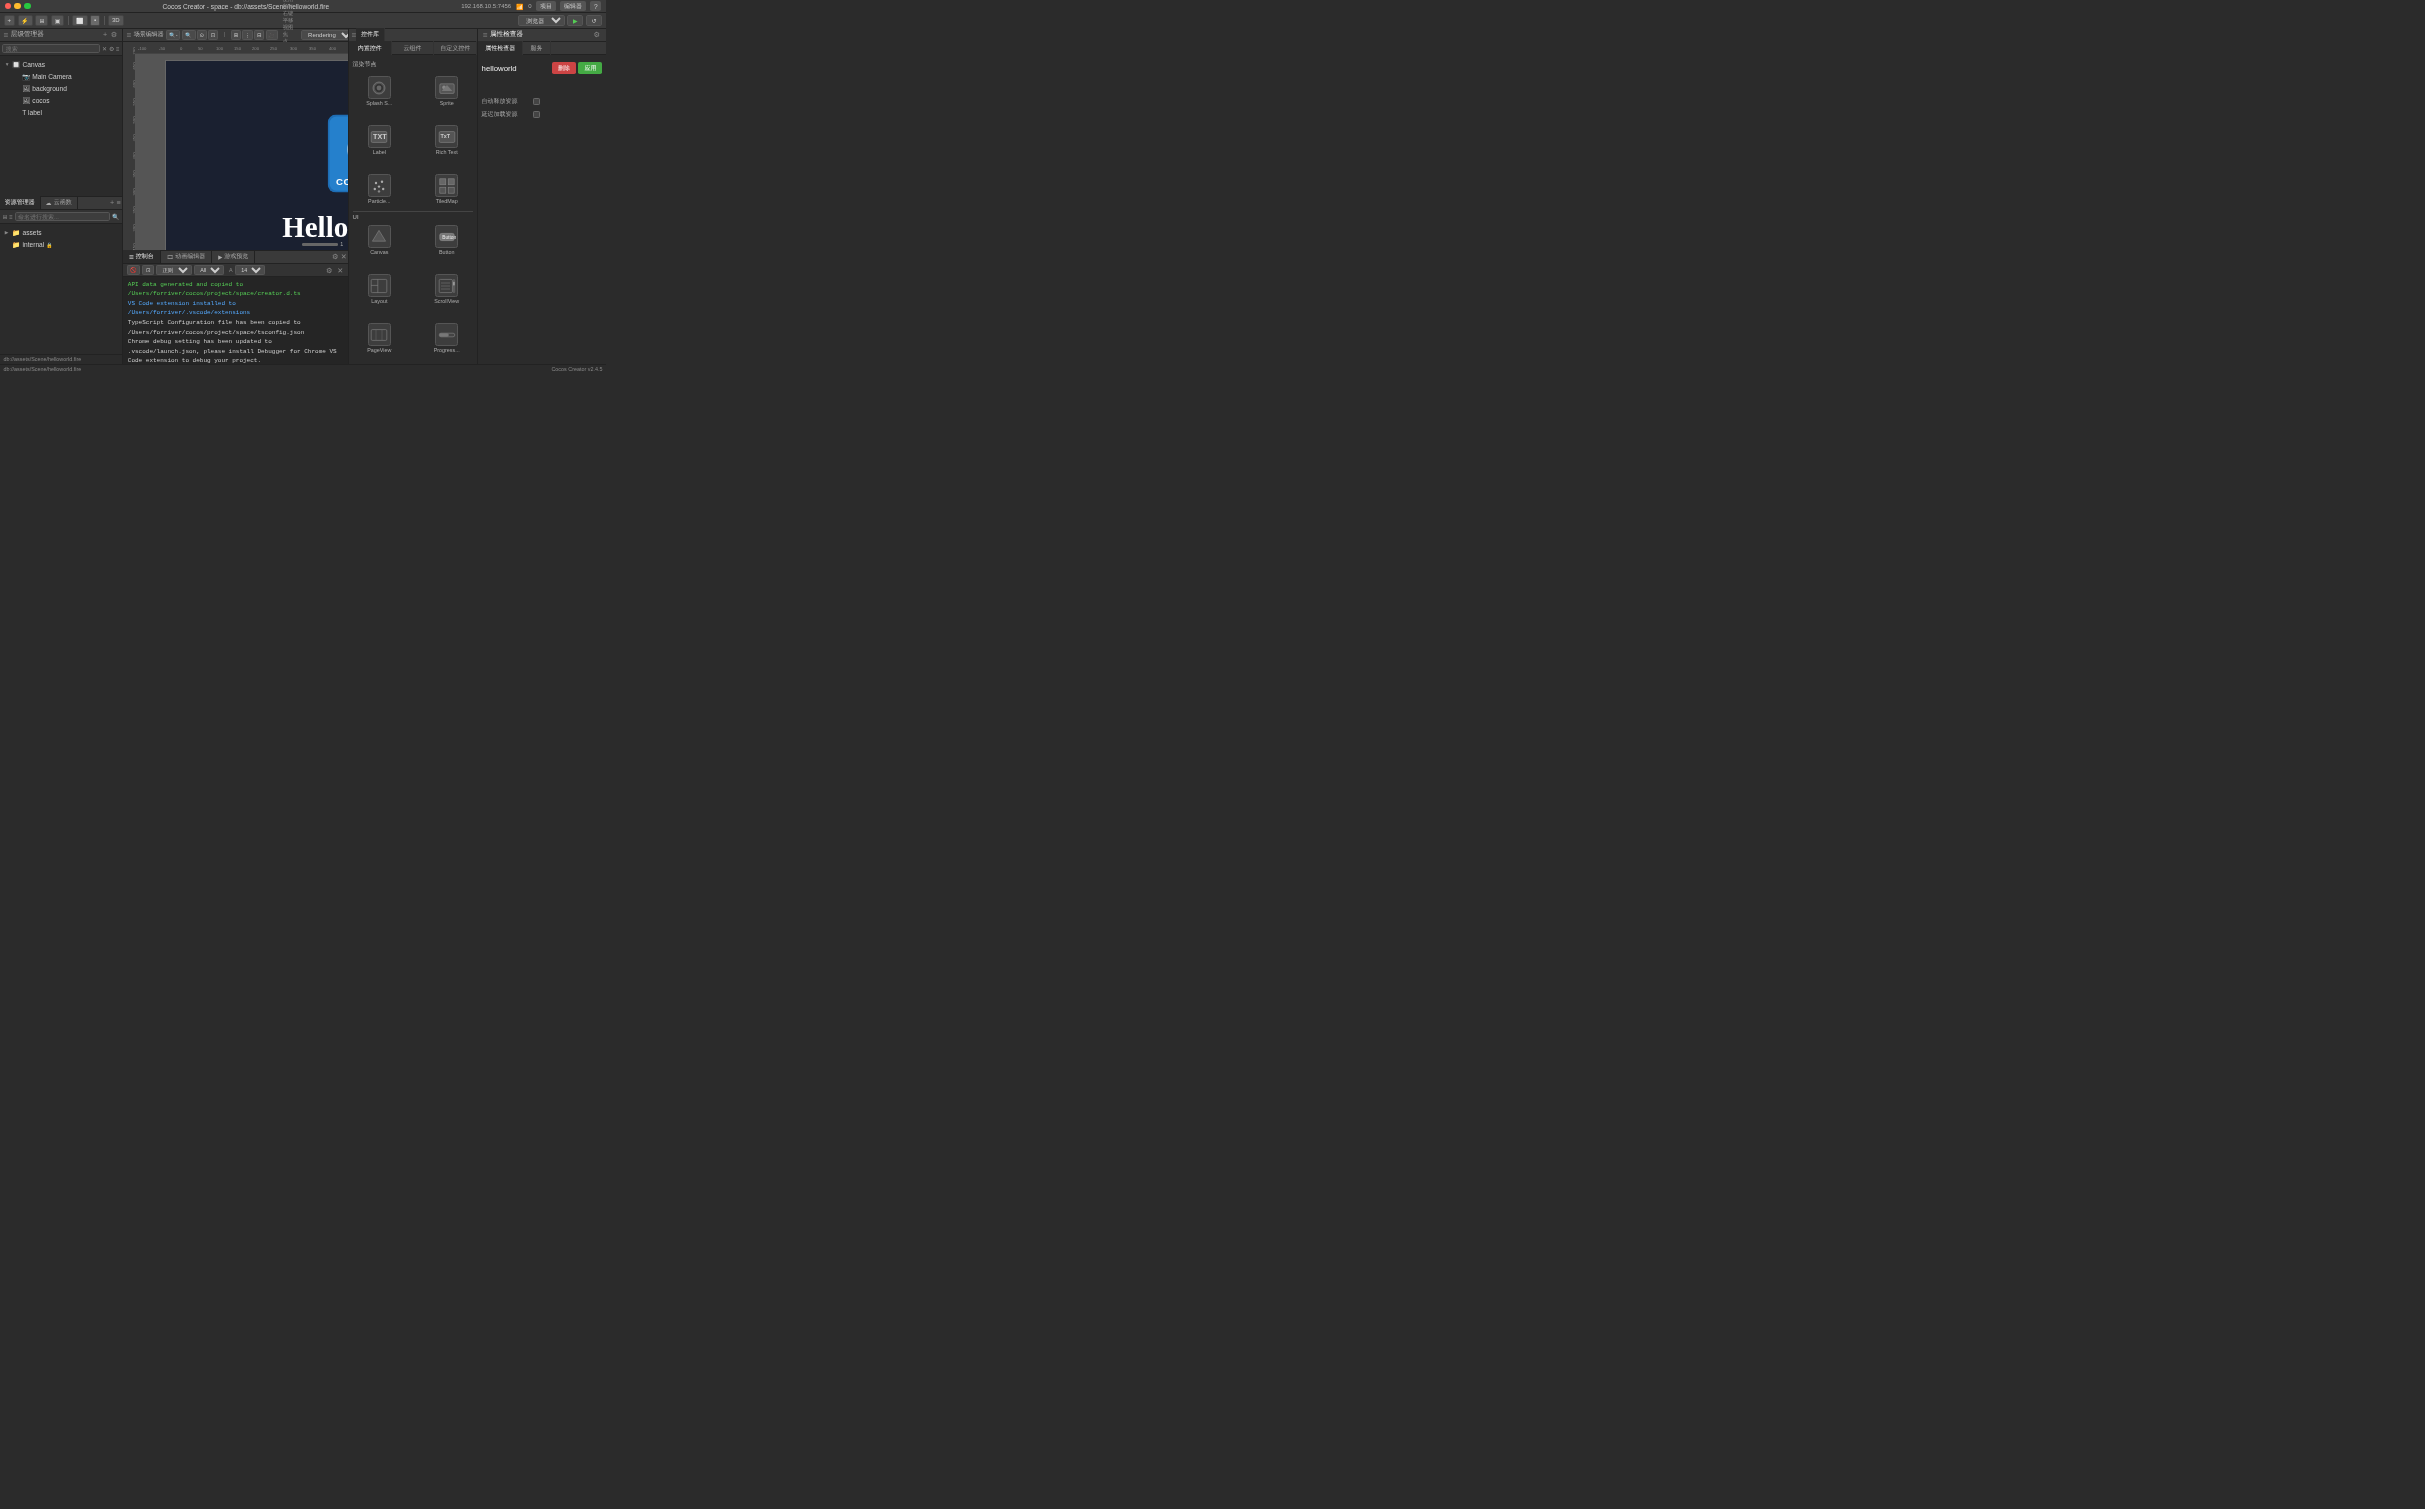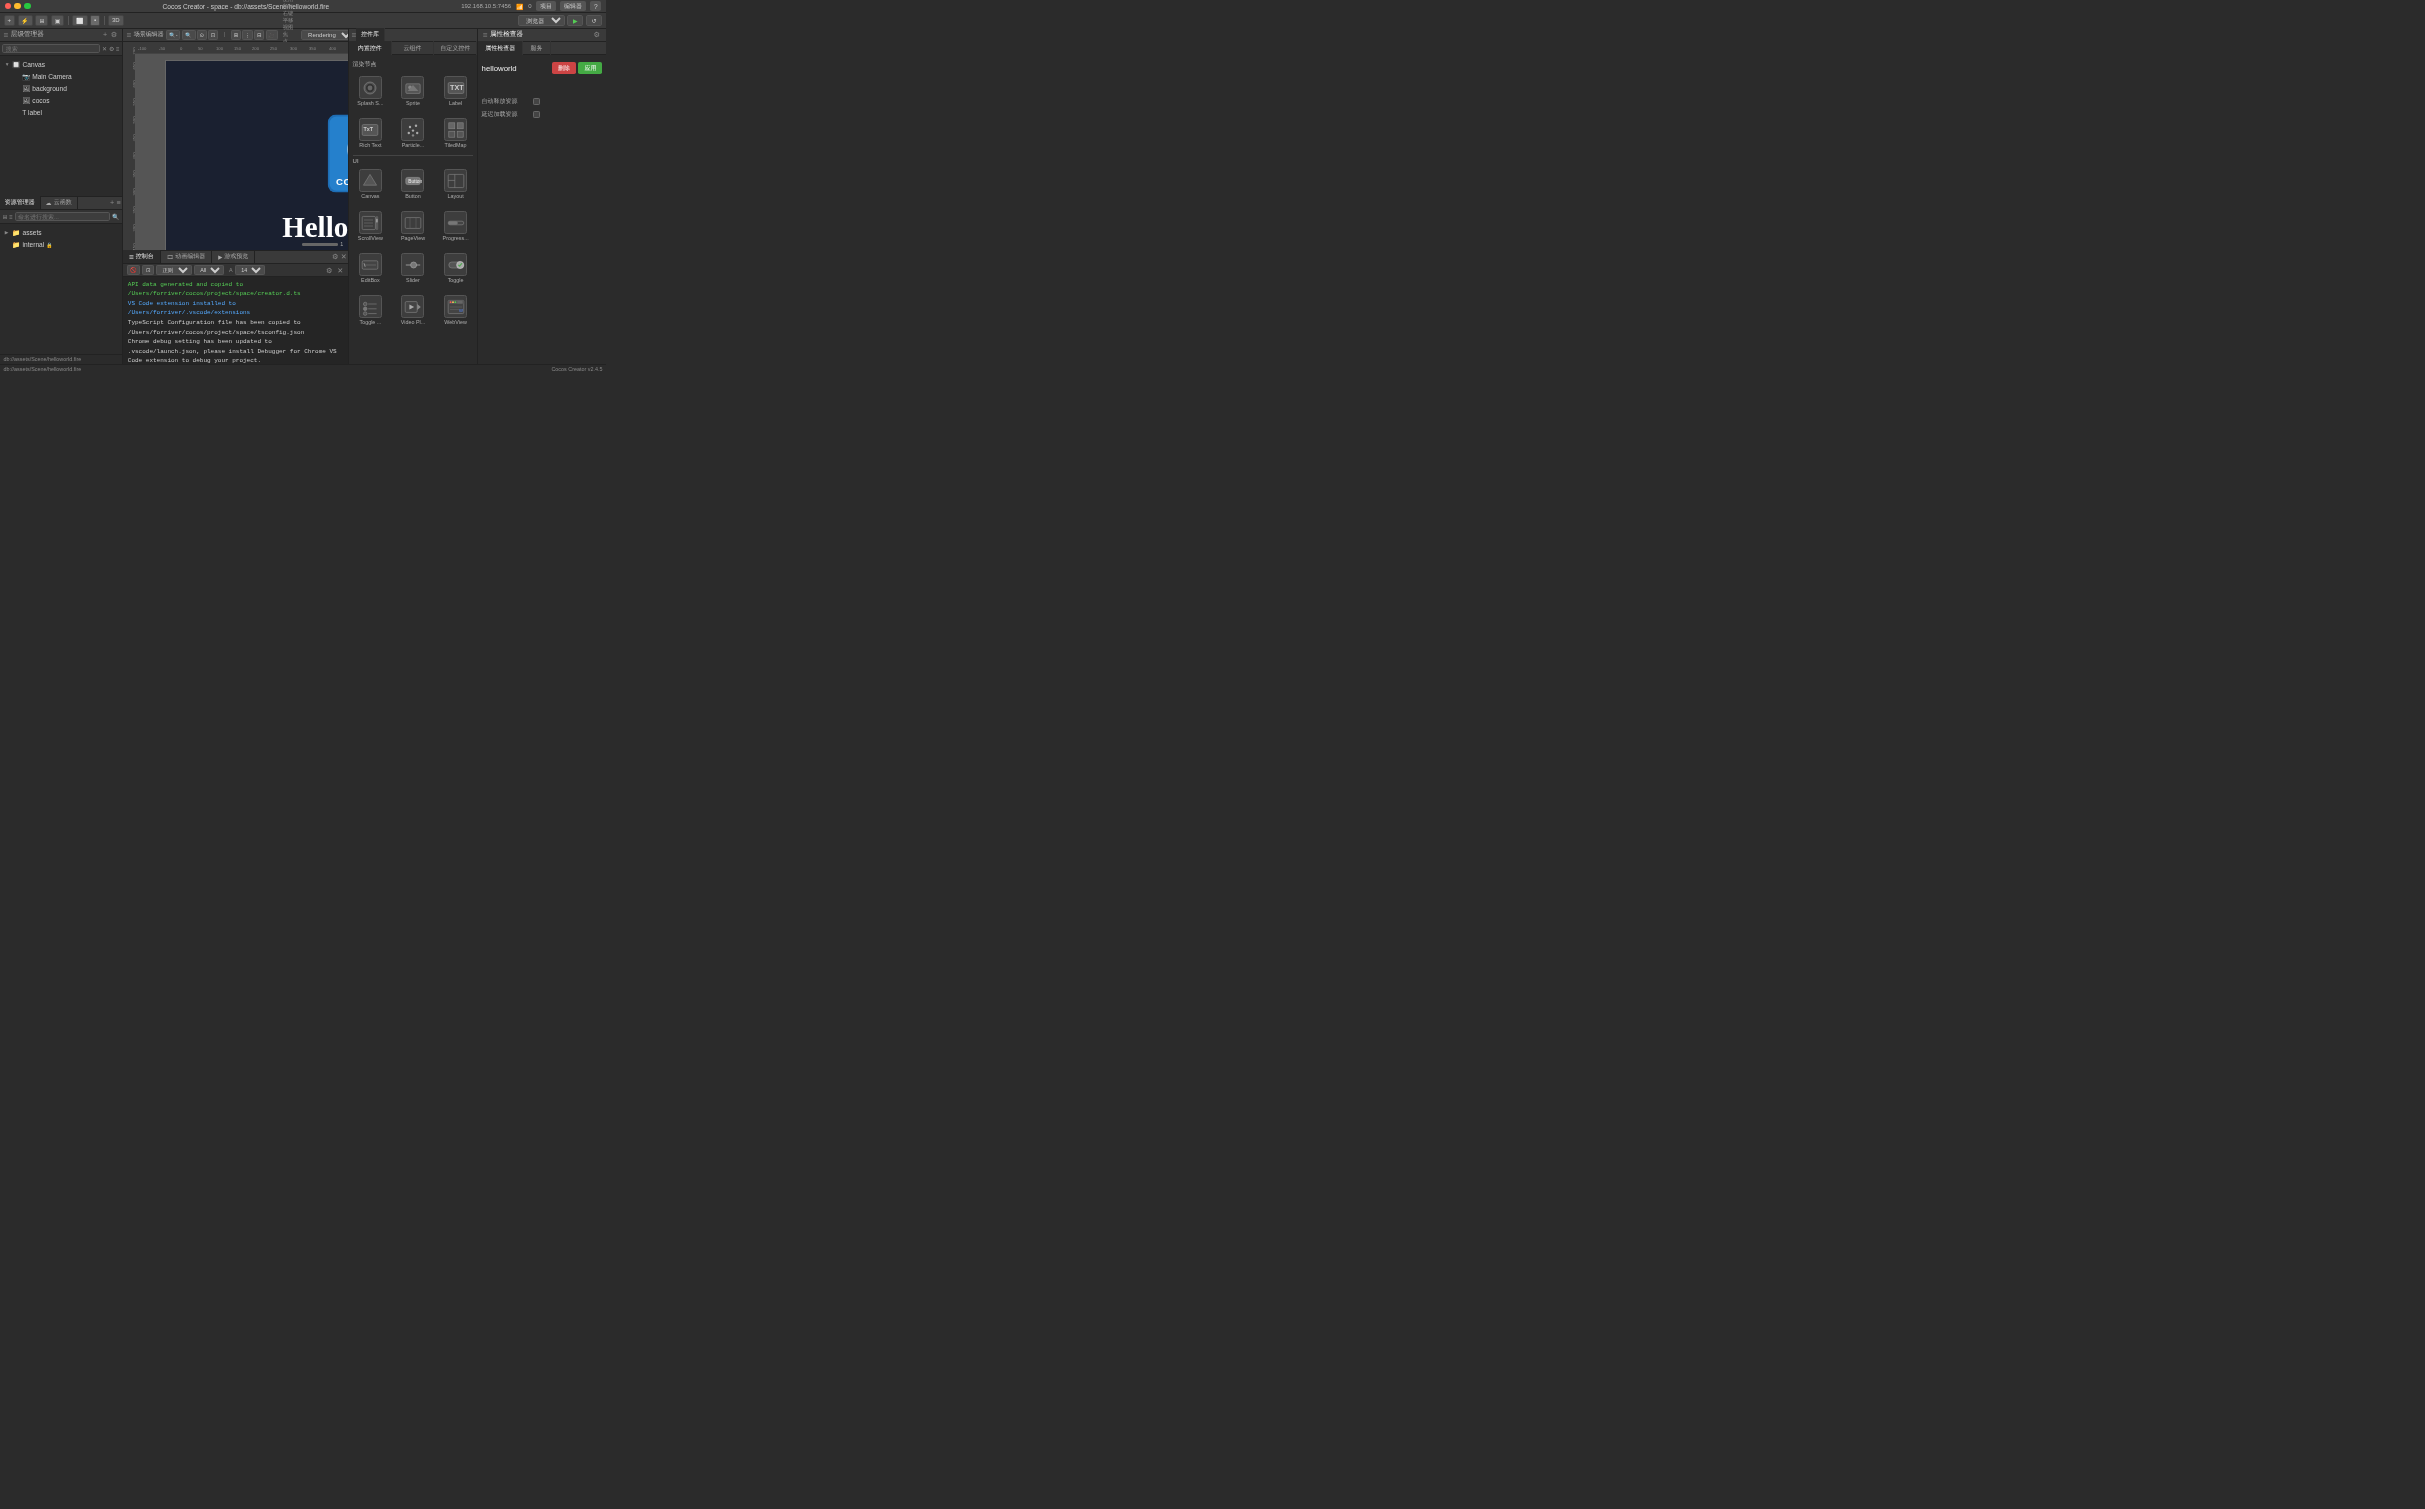--- a/index.html
+++ b/index.html
@@ -372,22 +372,22 @@
     #asset-store-panel {
       flex: 1;
       overflow-y: auto;
       padding: 3.6px;
     }
     .render-nodes-title {
       font-size: 6px; color: #bbb; margin-bottom: 3.6px; padding: 1.2px 0;
     }
     .node-grid {
       display: grid;
-      grid-template-columns: repeat(3, 1fr);
-      gap: 7px;
+      grid-template-columns: repeat(2, 1fr);
+      gap: 14px;
       margin-bottom: 4.8px;
     }
     .node-item {
       display: flex;
       flex-direction: column;
       align-items: center;
       gap: 1.2px;
       padding: 2.4px 1.2px;
       border-radius: 2.4px;
       cursor: pointer;

